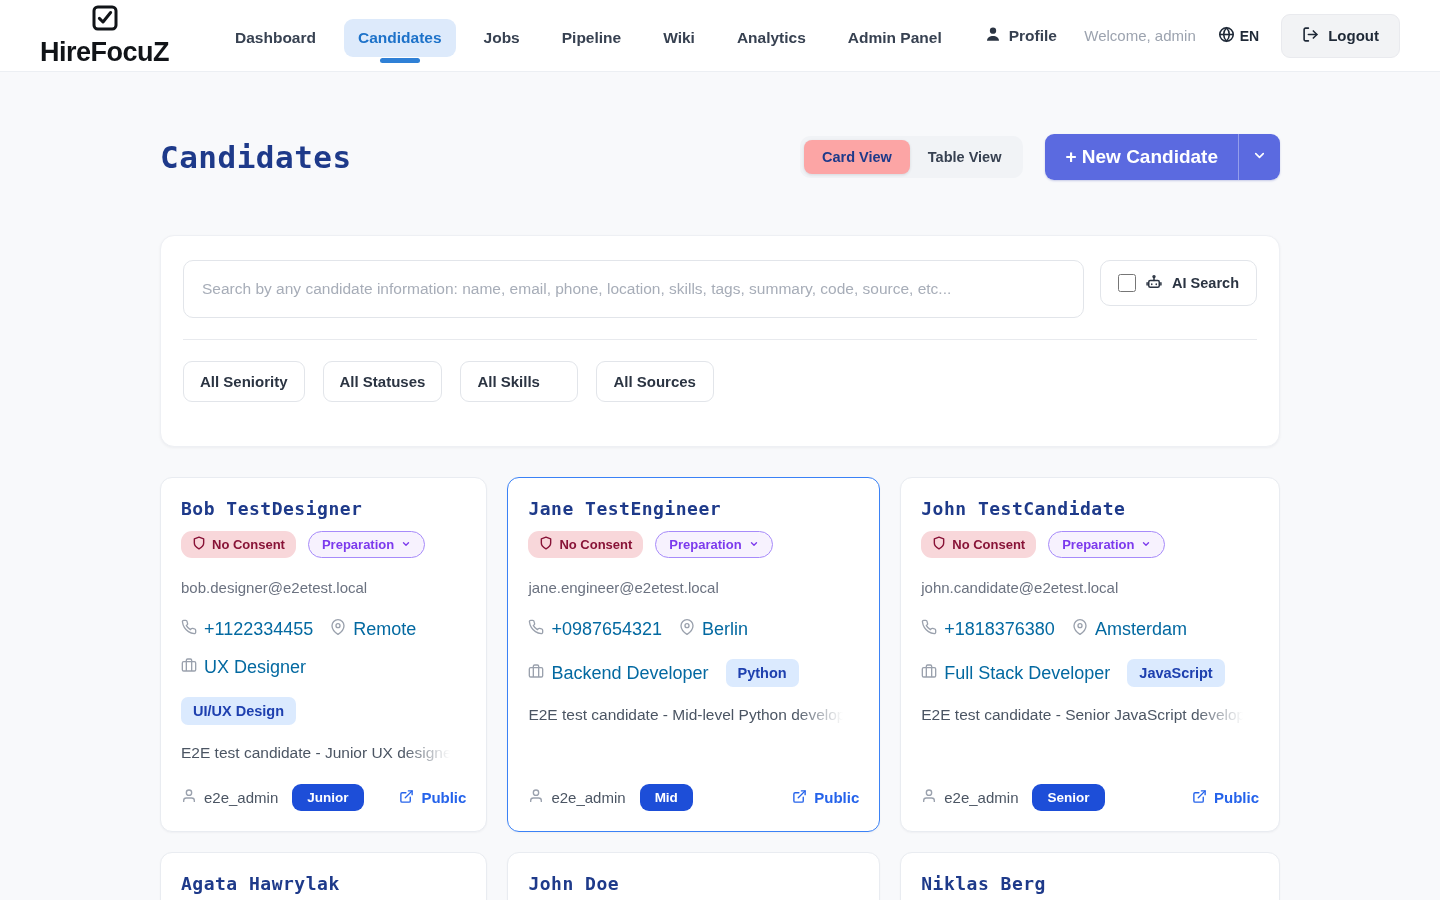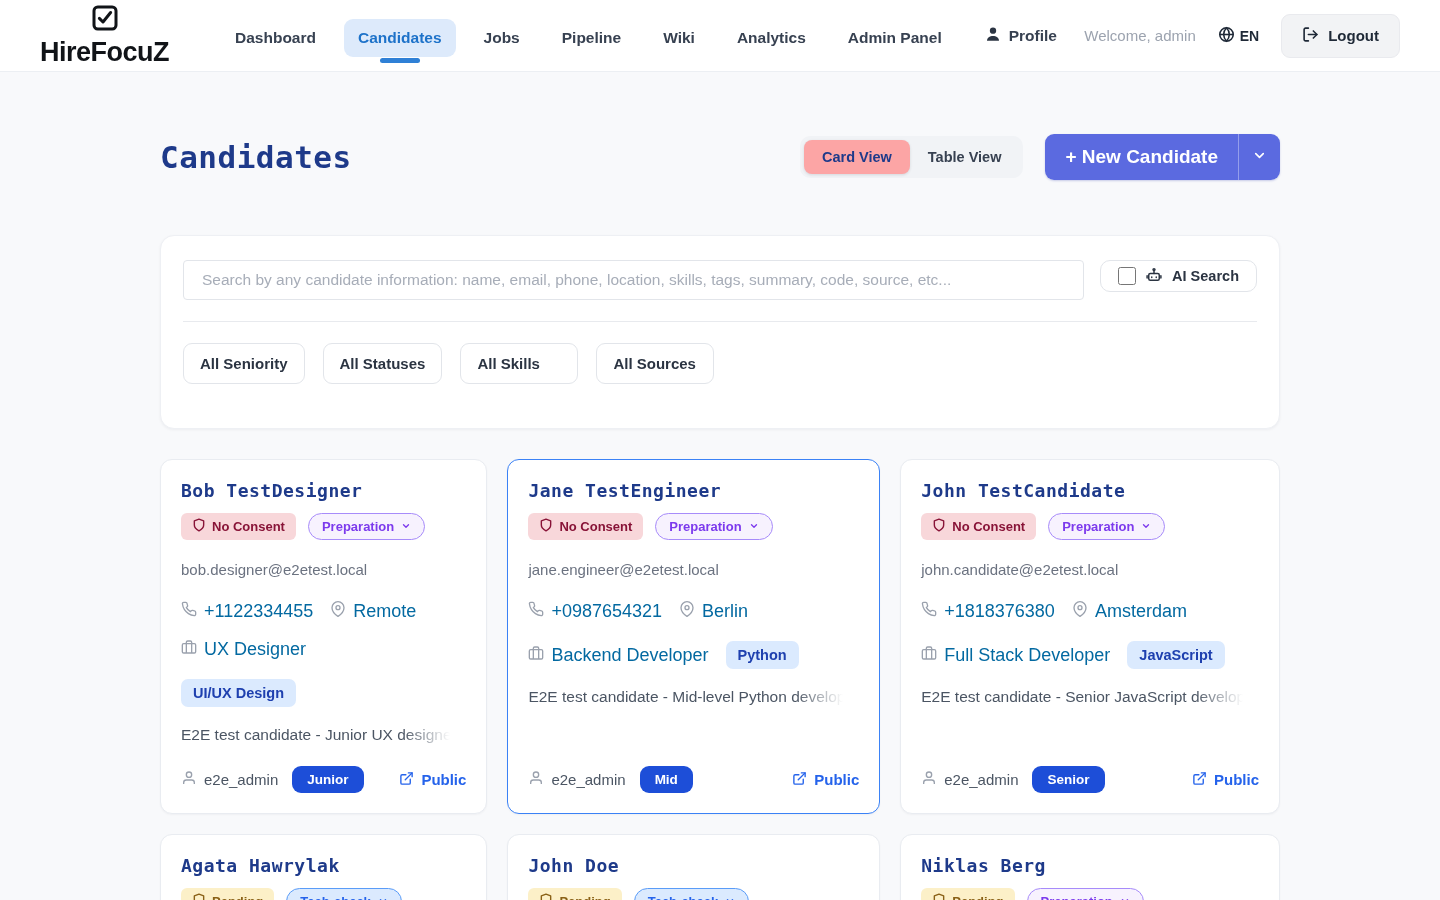--- a/index.html
+++ b/index.html
@@ -27,35 +27,35 @@
   .view-toggle { background:#f1f3f6; border-radius:10px; padding:4px; display:flex; }
   .view-btn { border:none; background:transparent; font-family:inherit; font-size:14.5px; font-weight:700; color:#374151; padding:9px 18px; border-radius:8px; cursor:pointer; }
   .view-btn.active { background:#fca5a5; color:#1e3a8a; box-shadow:0 1px 3px rgba(16,24,40,.12); }
   .split-btn { display:flex; border-radius:9px; overflow:hidden; box-shadow:0 1px 2px rgba(60,70,180,.25); }
   .split-main { background:#5b6ae0; color:#fff; border:none; font-family:inherit; font-size:19px; font-weight:700; padding:12px 20px; cursor:pointer; }
   .split-caret { background:#5b6ae0; border:none; border-left:1px solid rgba(255,255,255,.35); color:#fff; padding:0 13px; cursor:pointer; display:flex; align-items:center; }
 
   
   .search-panel { background:#fff; border:1px solid #eef0f4; border-radius:14px; box-shadow:0 1px 3px rgba(16,24,40,.05); margin-top:55px; padding:24px 22px 44px; }
   .search-row { display:flex; gap:16px; }
-  .search-input { flex:1; height:40px; border:1px solid #e2e5ea; border-radius:4px; padding:0 18px; font-family:inherit; font-size:15.5px; color:#374151; outline:none; }
+  .search-input { flex:1; height:58px; border:1px solid #e2e5ea; border-radius:10px; padding:0 18px; font-family:inherit; font-size:15.5px; color:#374151; outline:none; }
   .search-input::placeholder { color:#a7adb8; }
-  .ai-box { display:flex; align-items:center; gap:9px; border:1px solid #e2e5ea; border-radius:10px; padding:0 17px; height:32px; color:#2b3442; font-weight:700; font-size:14.5px; cursor:pointer; }
+  .ai-box { display:flex; align-items:center; gap:9px; border:1px solid #e2e5ea; border-radius:10px; padding:0 17px; height:46px; color:#2b3442; font-weight:700; font-size:14.5px; cursor:pointer; }
   .ai-box input { width:18px; height:18px; accent-color:#5b6ae0; border-radius:5px; cursor:pointer; }
   .panel-divider { height:1px; background:#e8eaee; margin:21px 0 21px; }
   .filter-row { display:flex; gap:18px; }
   .filter-select { border:1px solid #e2e5ea; border-radius:9px; background:#fff; padding:11px 16px; font-size:15px; font-weight:600; color:#2b3442; cursor:pointer; min-width:118px; }
 
   
   .cards-grid { display:grid; grid-template-columns:repeat(3,1fr); gap:20px; margin-top:30px; }
   .card { background:#fff; border:1px solid #e9ecf1; border-radius:12px; box-shadow:0 1px 2px rgba(16,24,40,.04); padding:20px; min-height:303px; display:flex; flex-direction:column; cursor:pointer; }
   .card.selected { border:1.5px solid #3b82f6; }
   .card-title { font-family:"DejaVu Sans Mono", monospace; font-size:18px; font-weight:700; color:#1e3a8a; letter-spacing:0.5px; }
   .badge-row { display:flex; align-items:center; gap:12px; margin-top:12px; }
-  .badge { display:inline-flex; align-items:center; gap:6px; border-radius:6px; padding:5px 11px; font-size:13px; font-weight:700; }
+  .badge { display:inline-flex; align-items:center; gap:6px; border-radius:11px; padding:5px 11px; font-size:13px; font-weight:700; }
   .badge.danger { background:#f8d7da; color:#881337; }
   .badge.warning { background:#fcf0c8; color:#8a6116; }
   .pill { display:inline-flex; align-items:center; gap:7px; border-radius:999px; padding:5px 13px; font-size:13px; font-weight:700; background:#f7f2fe; border:1.5px solid #a78bfa; color:#7c3aed; cursor:pointer; font-family:inherit; }
   .pill.blue { background:#dbeafe; border-color:#5a9cf8; color:#2563eb; }
   .email { margin-top:21px; font-size:15px; color:#6b7280; }
   .meta-row { display:flex; align-items:center; gap:17px; margin-top:23px; flex-wrap:wrap; }
   .meta { display:inline-flex; align-items:center; gap:7px; font-size:18px; color:#0369a1; }
   .meta svg { color:#9aa1ad; flex:none; }
   .tag-row { display:flex; gap:17px; margin-top:19px; }
   .tag { background:#dbeafe; color:#1e40af; border-radius:7px; padding:6px 12px; font-size:14.5px; font-weight:700; }

